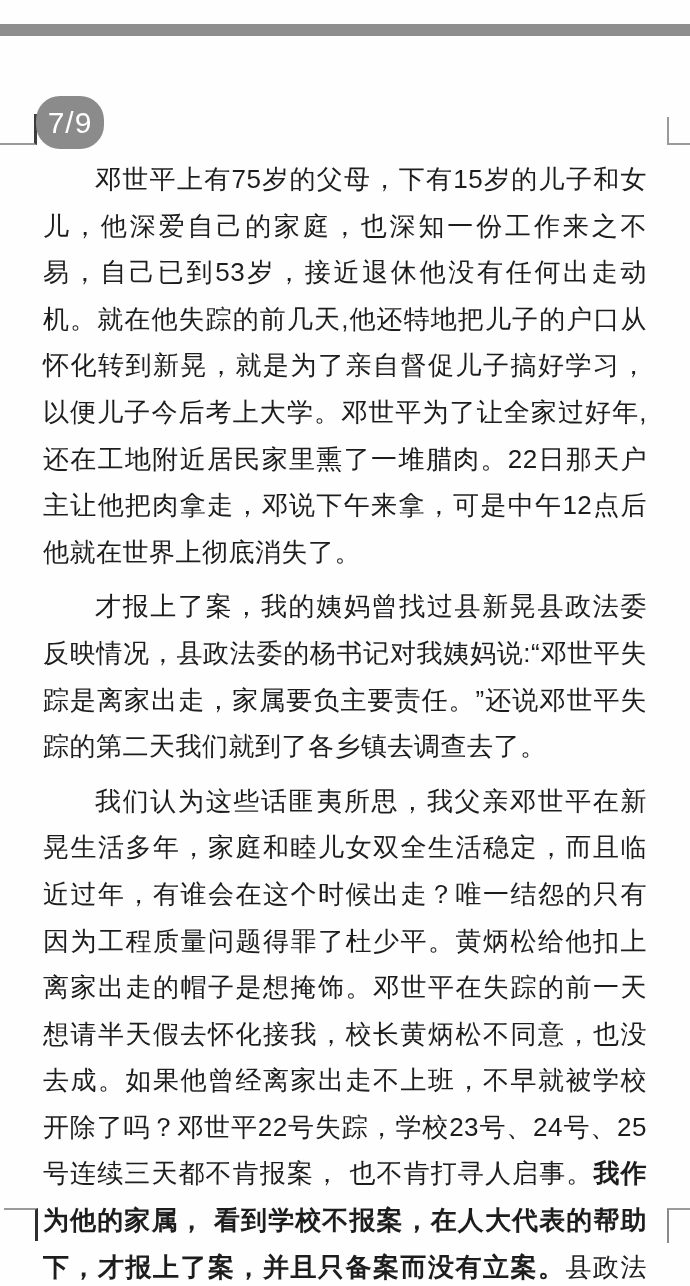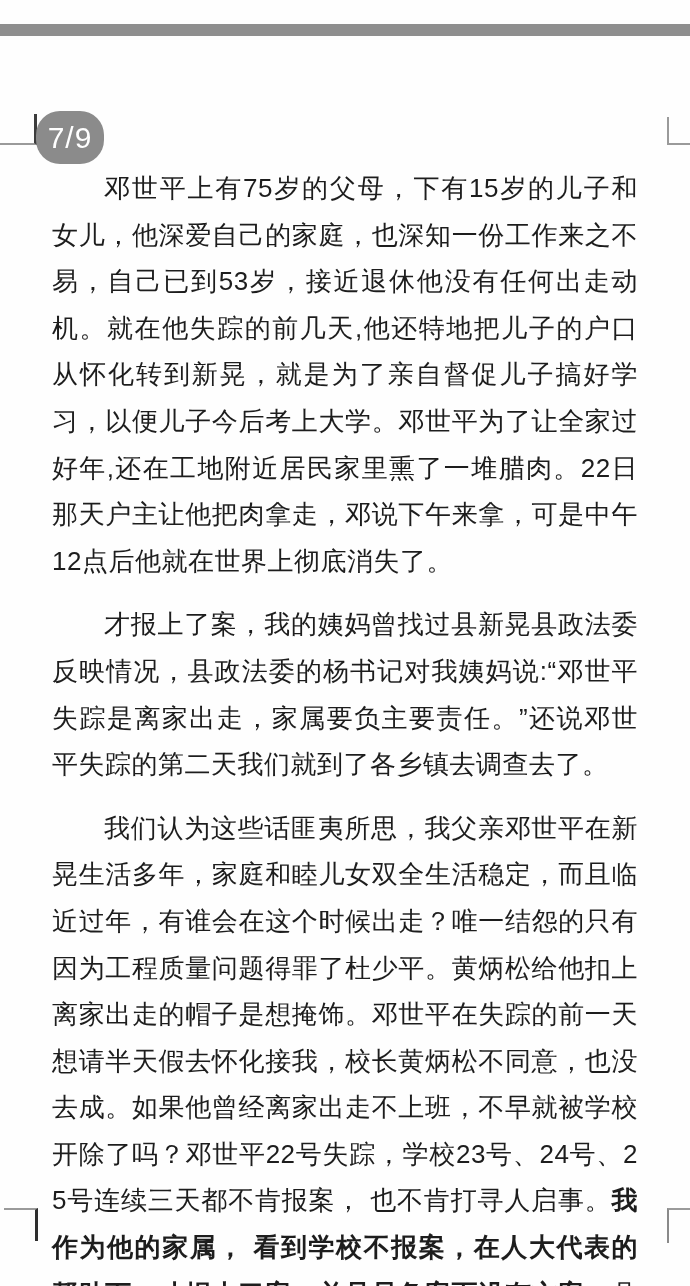--- a/index.html
+++ b/index.html
@@ -21,21 +21,21 @@
     left: 0;
     top: 24px;
     width: 690px;
     height: 12px;
     background: #8e8e8e;
   }
   
   .page-badge {
     position: absolute;
     left: 36px;
-    top: 111px;
+    top: 96px;
     width: 68px;
     height: 53px;
     border-radius: 24px;
     background: #8b8b8b;
     display: flex;
     align-items: center;
     justify-content: center;
     color: #ffffff;
     font-size: 30px;
     letter-spacing: 1px;
@@ -70,21 +70,21 @@
     right: 35px;
     top: 148px;
     color: #1d1d1d;
     font-size: 26px;
     line-height: 46.6px;
     text-align: justify;
     letter-spacing: 0.5px;
     word-break: break-all;
   }
   .content p {
-    margin: 17px;
+    margin: 8px;
     padding: 0;
     text-indent: 52px;
   }
   .content .bold {
     font-weight: bold;
   }
 </style>
 </head>
 <body>
 

